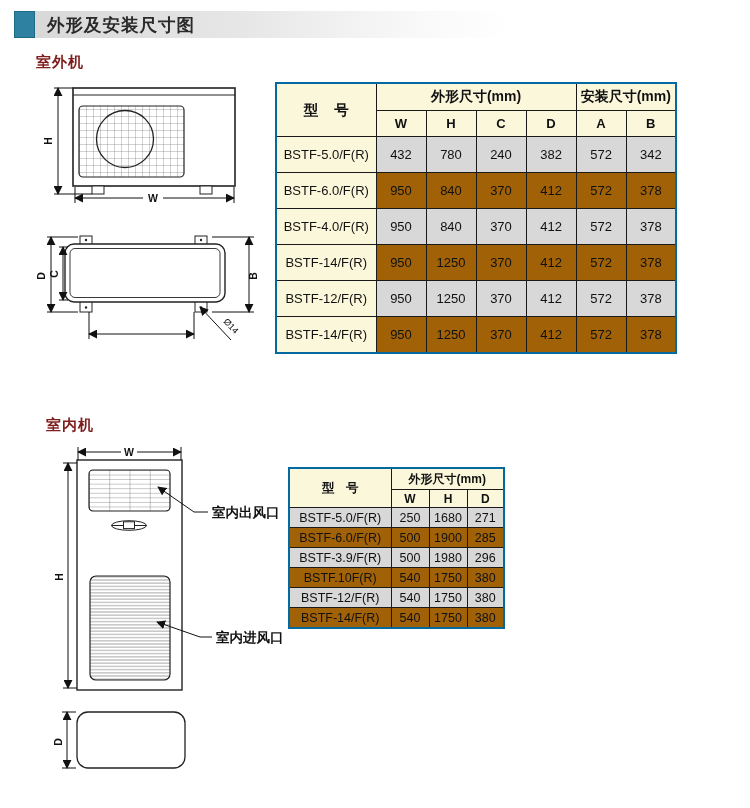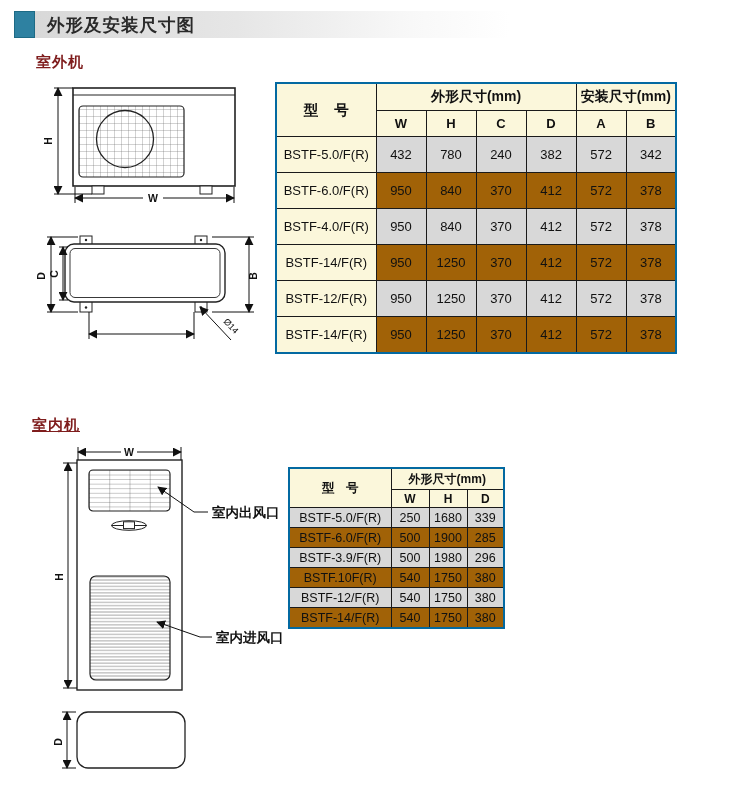--- a/index.html
+++ b/index.html
@@ -8,21 +8,21 @@
 
   
   .title-bar{position:absolute;left:14px;top:11px;width:496px;height:27px;
     background:linear-gradient(90deg,#d7d7d7 0%,#e6e6e6 45%,#f8f8f8 80%,#ffffff 100%);
     display:flex;align-items:center;}
   .title-sq{width:21px;height:27px;background:#2e81a1;border:1px solid #1d6a85;box-sizing:border-box;flex:0 0 auto;}
   .title-text{margin-left:12px;font-size:17.5px;font-weight:700;color:#2a2a2a;letter-spacing:1px;}
 
   .section-label{position:absolute;font-size:15px;font-weight:700;color:#7f1d1d;letter-spacing:1px;}
   #outdoor-label{left:36px;top:53px;}
-  #indoor-label{left:32px;top:416px;text-decoration:underline;}
+  #indoor-label{left:46px;top:416px;}
 
   
   table.spec{border-collapse:collapse;table-layout:fixed;border:2px solid #0369a1;background:#a16207;}
   table.spec th,table.spec td{border:1px solid #1a1a1a;text-align:center;vertical-align:middle;padding:0;overflow:hidden;white-space:nowrap;}
   table.spec th{background:#fbf7db;font-weight:700;}
   .t-outdoor{position:absolute;left:275px;top:82px;width:400px;}
   .t-indoor{position:absolute;left:288px;top:467px;width:215px;}
 
   .t-outdoor th.model-h{font-size:14.5px;word-spacing:12px;}
   .t-outdoor th.group-h{font-size:14px;}
@@ -301,21 +301,21 @@
         <th>W</th>
         <th>H</th>
         <th>D</th>
       </tr>
     </thead>
     <tbody>
         <tr class="alt">
           <td class="model">BSTF-5.0/F(R)</td>
           <td>250</td>
           <td>1680</td>
-          <td>339</td>
+          <td>271</td>
         </tr>
         <tr>
           <td class="model">BSTF-6.0/F(R)</td>
           <td>500</td>
           <td>1900</td>
           <td>285</td>
         </tr>
         <tr class="alt">
           <td class="model">BSTF-3.9/F(R)</td>
           <td>500</td>

